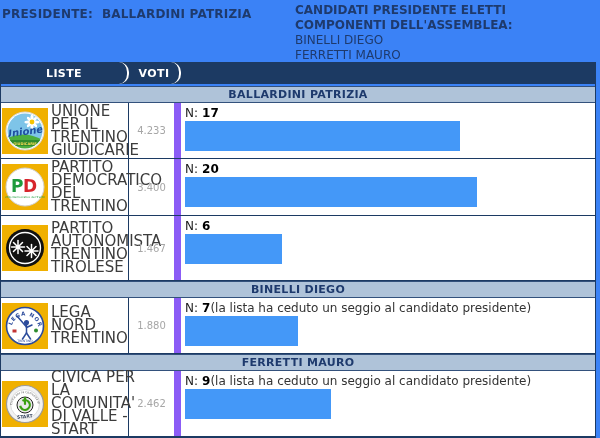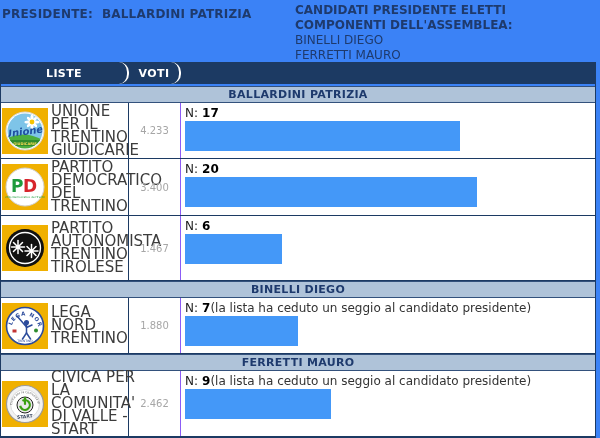--- a/index.html
+++ b/index.html
@@ -25,21 +25,21 @@
 
   .band { height:17px; background:#AFC3D9; border-top:1px solid #33517C; border-bottom:1px solid #33517C;
           display:flex; align-items:center; justify-content:center;
           font-size:11px; font-weight:bold; color:#1E3A6D; letter-spacing:0.3px; }
 
   .row { display:flex; border-bottom:1px solid #1C3A63; background:#fff; }
   .cell-liste { width:128px; border-right:1px solid #1C3A63; display:flex; align-items:center; }
   .logo-box { width:46px; height:46px; min-width:46px; background:#F0B000; margin-left:1px;
               display:flex; align-items:center; justify-content:center; }
   .lname { font-size:15px; color:#3C3C3C; line-height:13px; padding-left:3px; padding-right:1px; }
-  .cell-voti { width:52px; border-right:1px solid #8b5cf6; display:flex; align-items:center; justify-content:center;
+  .cell-voti { width:52px; border-right:7px solid #8b5cf6; display:flex; align-items:center; justify-content:center;
                font-size:10px; color:#A6A6A6; }
   .cell-seggi { flex:1; padding:3px 4px 0 4px; }
   .nline { font-size:12px; color:#1a1a1a; line-height:14px; white-space:nowrap; }
   .npfx { color:#222; }
   .nval { margin-left:4px; font-weight:bold; color:#000; }
   .note { margin-left:0; color:#333; }
   .bar { height:30px; background:#4498F8; margin-top:1px; }
 
   .r1 { min-height:56px; } .r2 { min-height:57px; } .r3 { min-height:65px; }
   .r4 { min-height:56px; } .r5 { min-height:64px; }

